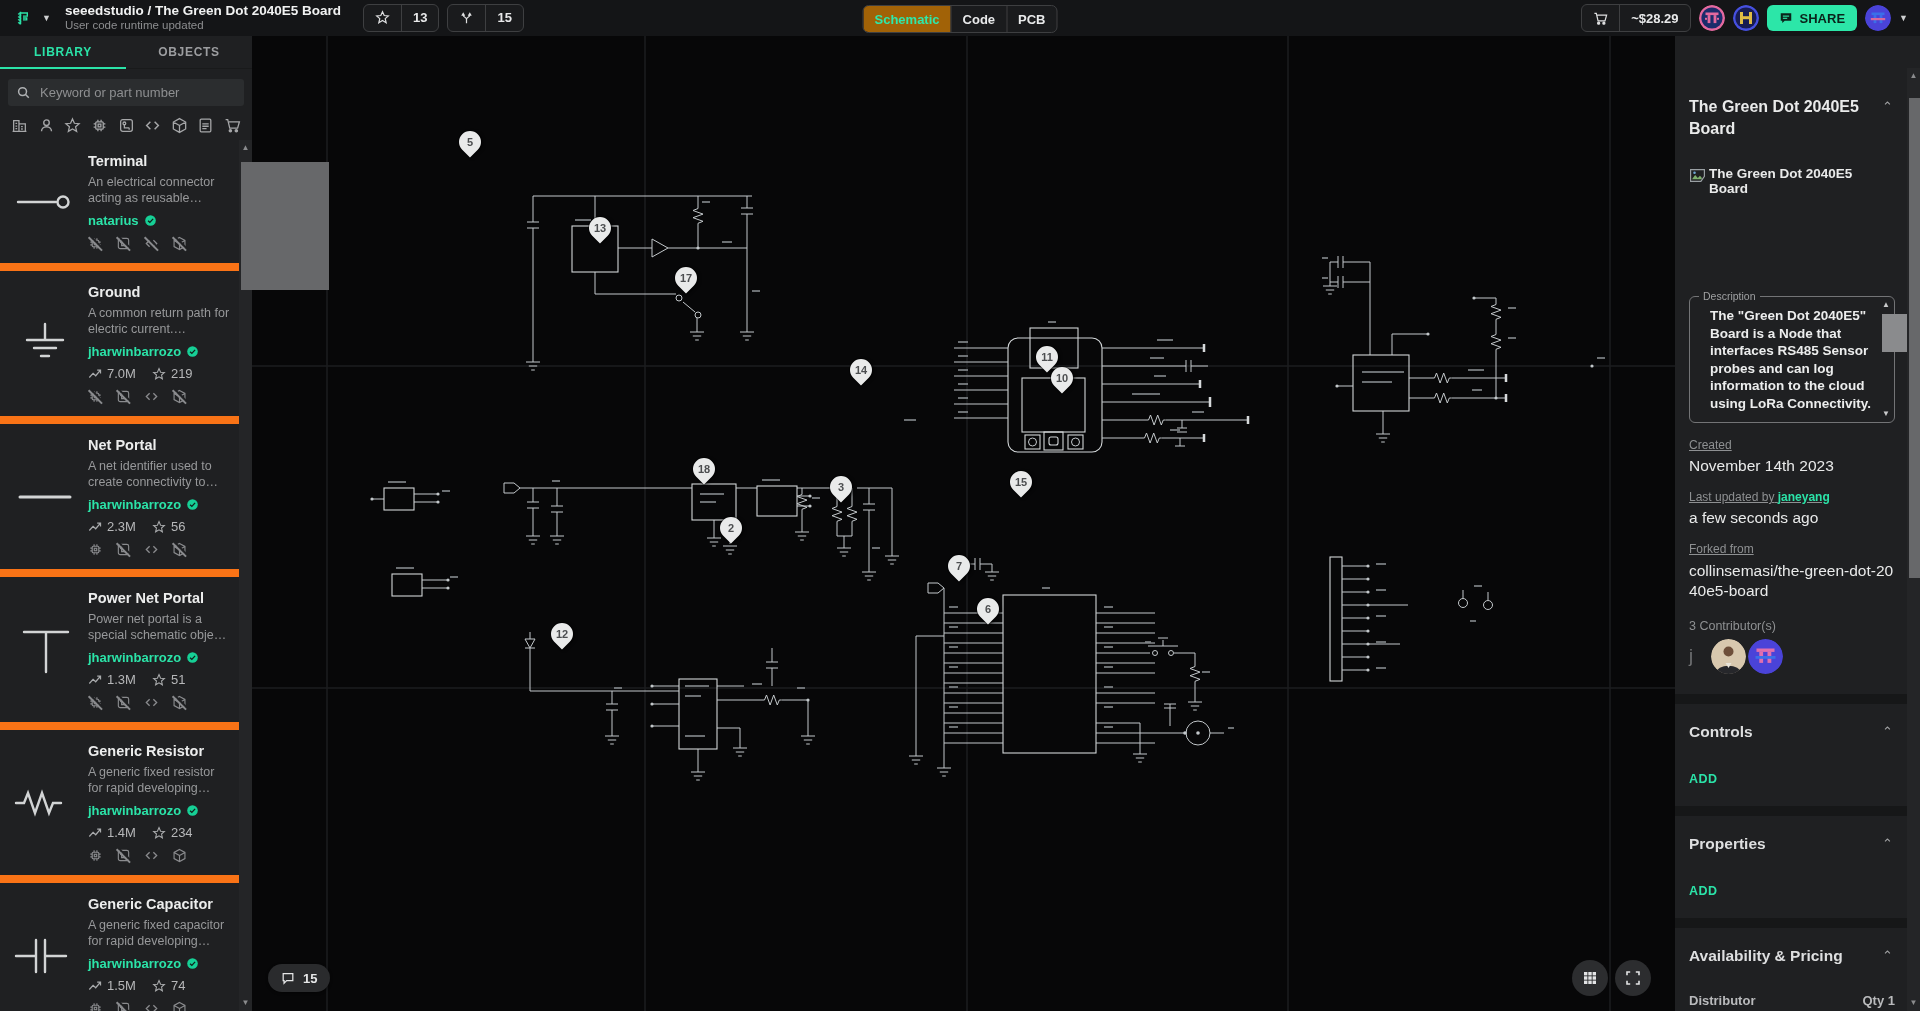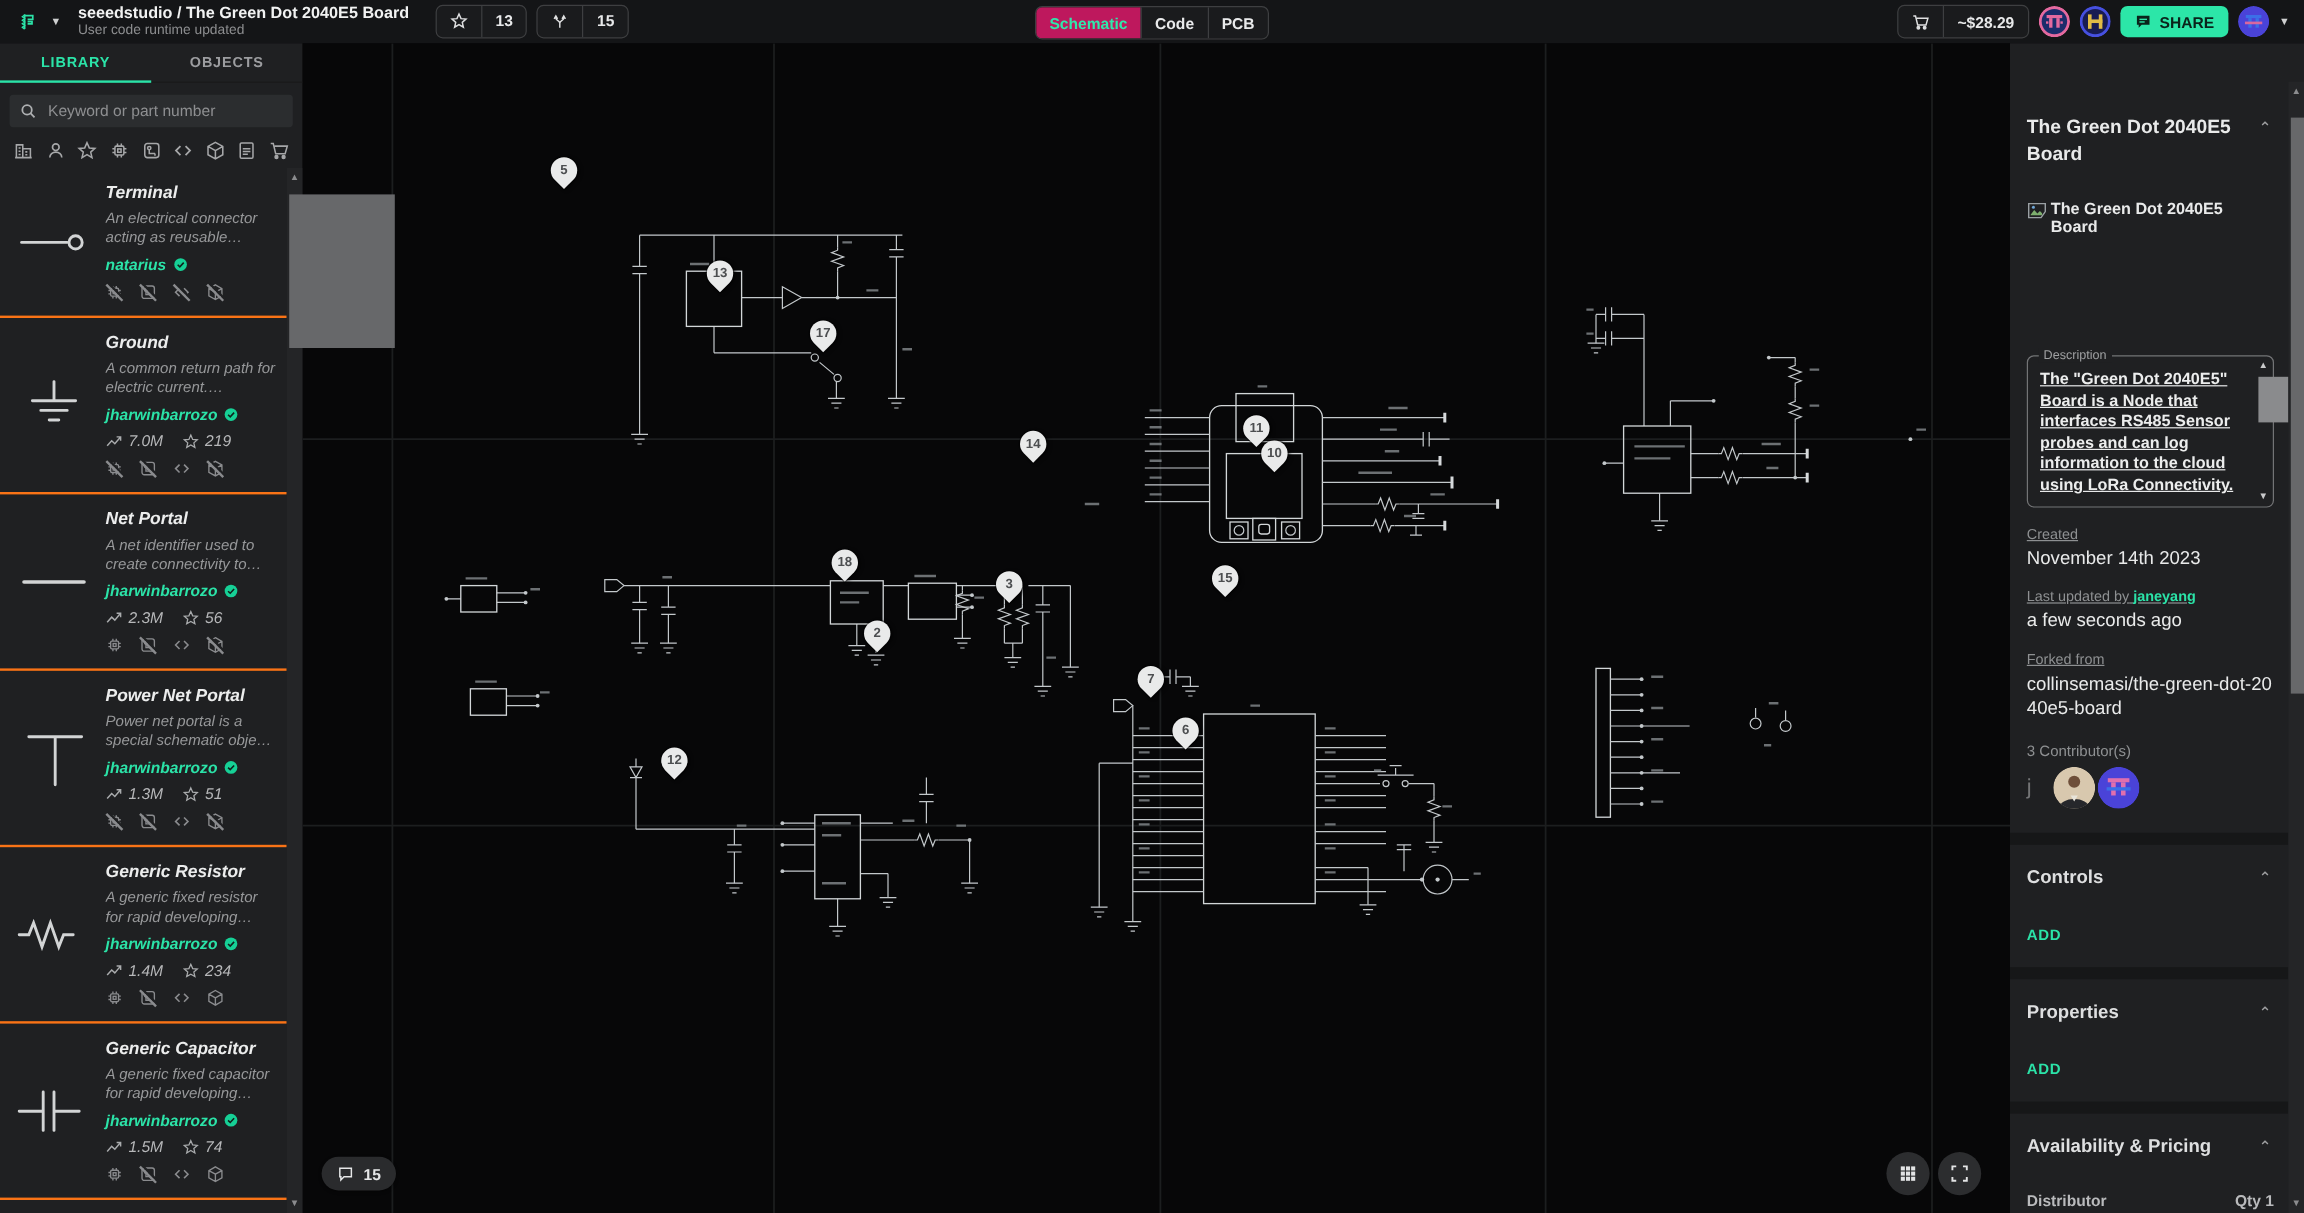--- a/index.html
+++ b/index.html
@@ -18,21 +18,21 @@
   .crumbs .s{font-size:11.5px;color:#8d8e90;}
   .hpill{display:flex;align-items:center;height:26px;border:1px solid #3e3f41;border-radius:6px;color:#e8e9ea;
          font-size:13px;font-weight:700;background:#1a1b1d;}
   .hpill .seg{padding:0 11px;height:100%;display:flex;align-items:center;gap:4px;}
   .hpill .seg + .seg{border-left:1px solid #3e3f41;}
   .hpill .ic{font-size:15px;color:#dfe0e1;}
   #htabs{position:absolute;left:50%;top:5px;transform:translateX(-50%);display:flex;height:26px;
          border:1px solid #3e3f41;border-radius:6px;overflow:hidden;background:#1a1b1d;}
   .htab{padding:0 11px;display:flex;align-items:center;font-size:13px;font-weight:700;color:#e9eaeb;border-left:1px solid #3e3f41;cursor:default;}
   .htab:first-child{border-left:none;}
-  .htab.active{background:#be185d;color:#2ee8ab;}
+  .htab.active{background:#a16207;color:#2ee8ab;}
   .hright{margin-left:auto;display:flex;align-items:center;gap:8px;padding-right:12px;}
   .share{height:26px;background:#2ce6a8;color:#0a241b;border-radius:6px;font-weight:800;font-size:13px;
          display:flex;align-items:center;gap:7px;padding:0 12px;}
   .share .ic{font-size:14px;}
   .av{width:26px;height:26px;border-radius:50%;overflow:hidden;flex:none;}
   .menu-caret{color:#cfd0d1;font-size:9px;}
 
   
   #left{position:absolute;top:36px;left:0;width:252px;bottom:0;background:#1f2022;z-index:4;}
   .ptabs{height:32px;display:flex;border-bottom:1px solid #191a1b;}
@@ -40,21 +40,21 @@
         letter-spacing:.7px;color:#9c9da0;position:relative;}
   .ptab.active{color:#2be3a8;}
   .ptab.active::after{content:"";position:absolute;left:0;right:0;bottom:-1px;height:2px;background:#2be3a8;}
   .searchrow{margin:10px 8px 0 8px;height:27px;background:#2b2d2f;border-radius:3px;display:flex;align-items:center;padding:0 8px;gap:7px;}
   .searchrow .ic{font-size:15px;color:#aeb0b2;}
   .searchrow input{flex:1;background:transparent;border:none;outline:none;color:#bef264;font-size:13px;font-family:inherit;min-width:0;}
   .searchrow input::placeholder{color:#8e8f91;}
   #libtools{margin:11px 11px 0 11px;display:flex;justify-content:space-between;color:#a6a7a9;font-size:17px;}
   #libtools .ic{cursor:default;}
   #liblist{position:absolute;top:104px;left:0;right:13px;bottom:0;overflow:hidden;}
-  .lib-item{display:flex;padding:13px 4px 12px 0;border-bottom:2px solid #f97316;font-style:italic;}
+  .lib-item{display:flex;padding:13px 4px 12px 0;border-bottom:8px solid #f97316;}
   .thumb{width:88px;flex:none;display:flex;align-items:center;justify-content:center;color:#d2d4d5;}
   .lmeta{flex:1;min-width:0;padding-right:4px;}
   .ltitle{font-size:14.5px;font-weight:700;color:#eceded;margin-bottom:5px;}
   .ldesc{font-size:12.5px;line-height:16px;color:#97989a;display:-webkit-box;-webkit-line-clamp:2;-webkit-box-orient:vertical;overflow:hidden;}
   .lauthor{margin-top:7px;display:flex;align-items:center;gap:5px;font-size:13px;font-weight:700;color:#2be3a8;}
   .lauthor .ic{font-size:13px;}
   .lstats{margin-top:7px;display:flex;align-items:center;gap:16px;font-size:13px;color:#b6b7b9;}
   .lstats .st{display:flex;align-items:center;gap:5px;}
   .lstats .ic{font-size:14px;color:#a9abad;}
   .lminis{margin-top:8px;display:flex;gap:13px;color:#8a8b8e;font-size:15px;}
@@ -87,21 +87,21 @@
   
   #right{position:absolute;top:36px;right:0;width:245px;bottom:0;background:#1f2022;z-index:4;}
   #rcontent{position:absolute;top:32px;left:0;right:13px;bottom:0;padding:0 12px 0 14px;overflow:hidden;}
   .rsec-title{margin-top:28px;display:flex;align-items:flex-start;}
   .rsec-title .tt{flex:1;font-size:16px;line-height:22px;font-weight:700;color:#e9eaea;}
   .chev{color:#9fa0a2;font-size:13px;padding:4px 2px;line-height:1;}
   .brokenrow{margin-top:26px;height:128px;}
   .brokenrow .line{display:flex;align-items:flex-start;gap:3px;}
   .brokenrow .ic{font-size:17px;margin-top:1px;}
   .brokenrow .alt{font-size:13.5px;font-weight:700;color:#e9eaea;}
-  .fieldset{position:relative;border:1px solid #737476;border-radius:6px;margin-top:2px;padding:10px 18px 9px 10px;text-decoration:underline;}
+  .fieldset{position:relative;border:1px solid #737476;border-radius:6px;margin-top:2px;padding:10px 18px 9px 20px;}
   .flabel{position:absolute;top:-7px;left:9px;background:#1f2022;padding:0 4px;font-size:10.5px;color:#9fa0a2;}
   .dtext{font-size:13.5px;line-height:17.6px;color:#eceded;font-weight:600;height:106px;overflow:hidden;}
   .dscroll{position:absolute;right:2px;top:3px;bottom:3px;width:12px;}
   .dscroll .arr{position:absolute;left:0;right:0;text-align:center;color:#c9cacb;font-size:8px;line-height:10px;}
   .dscroll .thumb{position:absolute;left:2px;right:2px;top:14px;height:38px;background:#8a8b8d;}
   .rlabel{margin-top:15px;font-size:12px;color:#8e9092;text-decoration:underline;}
   .rvalue{margin-top:5px;font-size:15.5px;color:#e9eaea;}
   .rlabel .ulink{color:#2be3a8;font-weight:700;}
   .forkval{word-break:break-all;line-height:20px;}
   .contriblabel{margin-top:18px;font-size:12.5px;color:#8e9092;}

